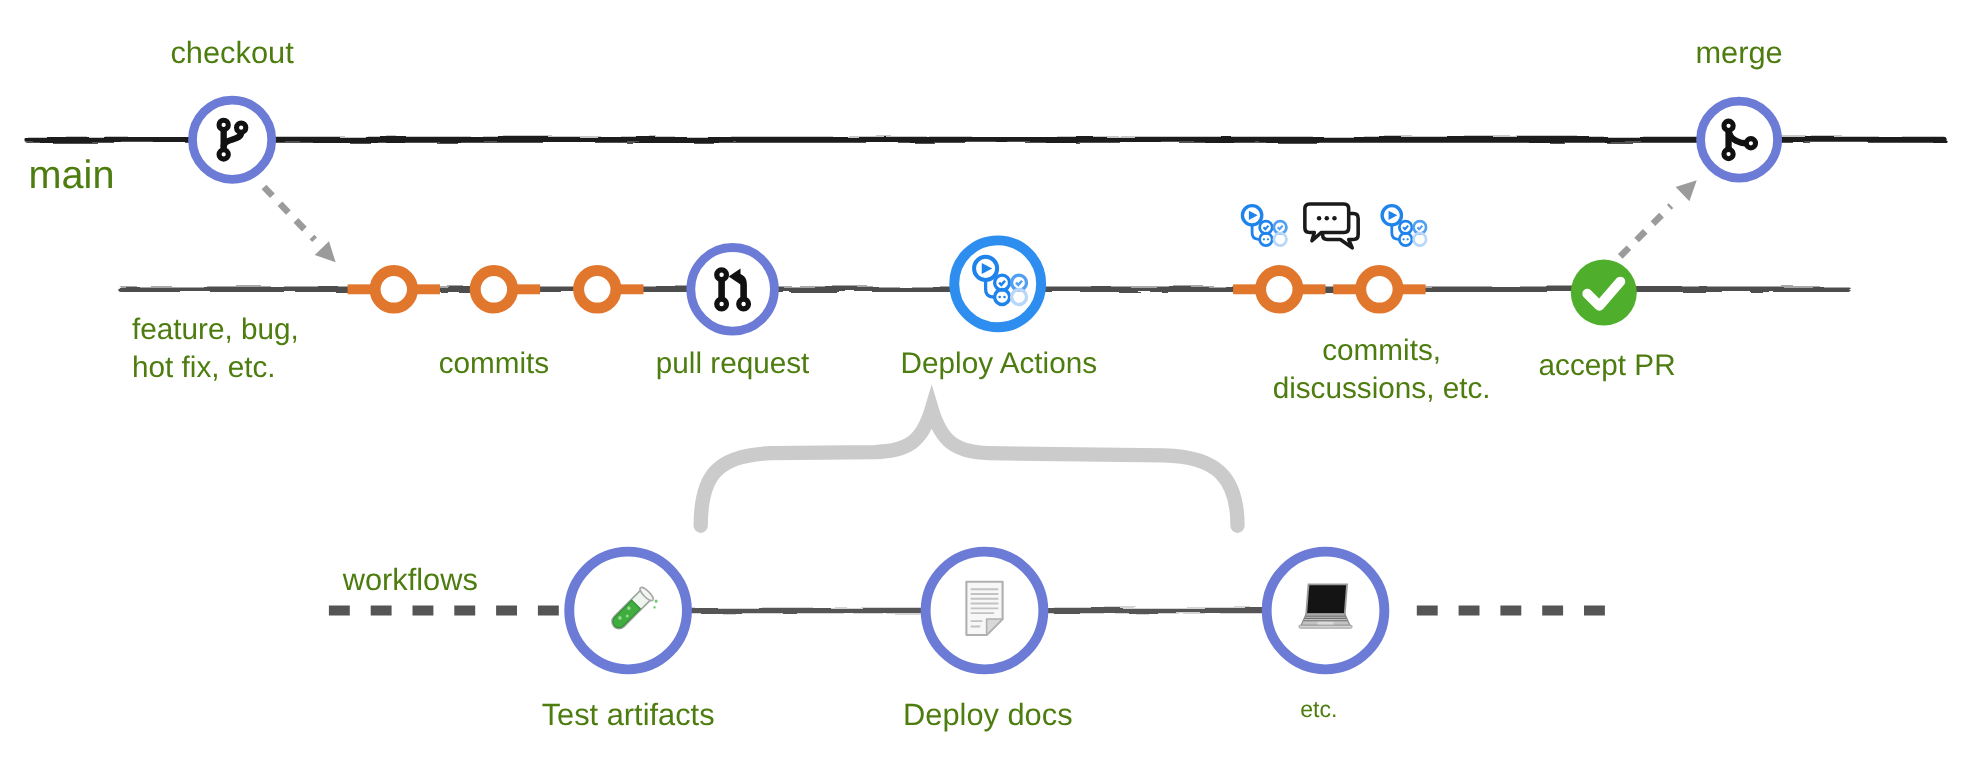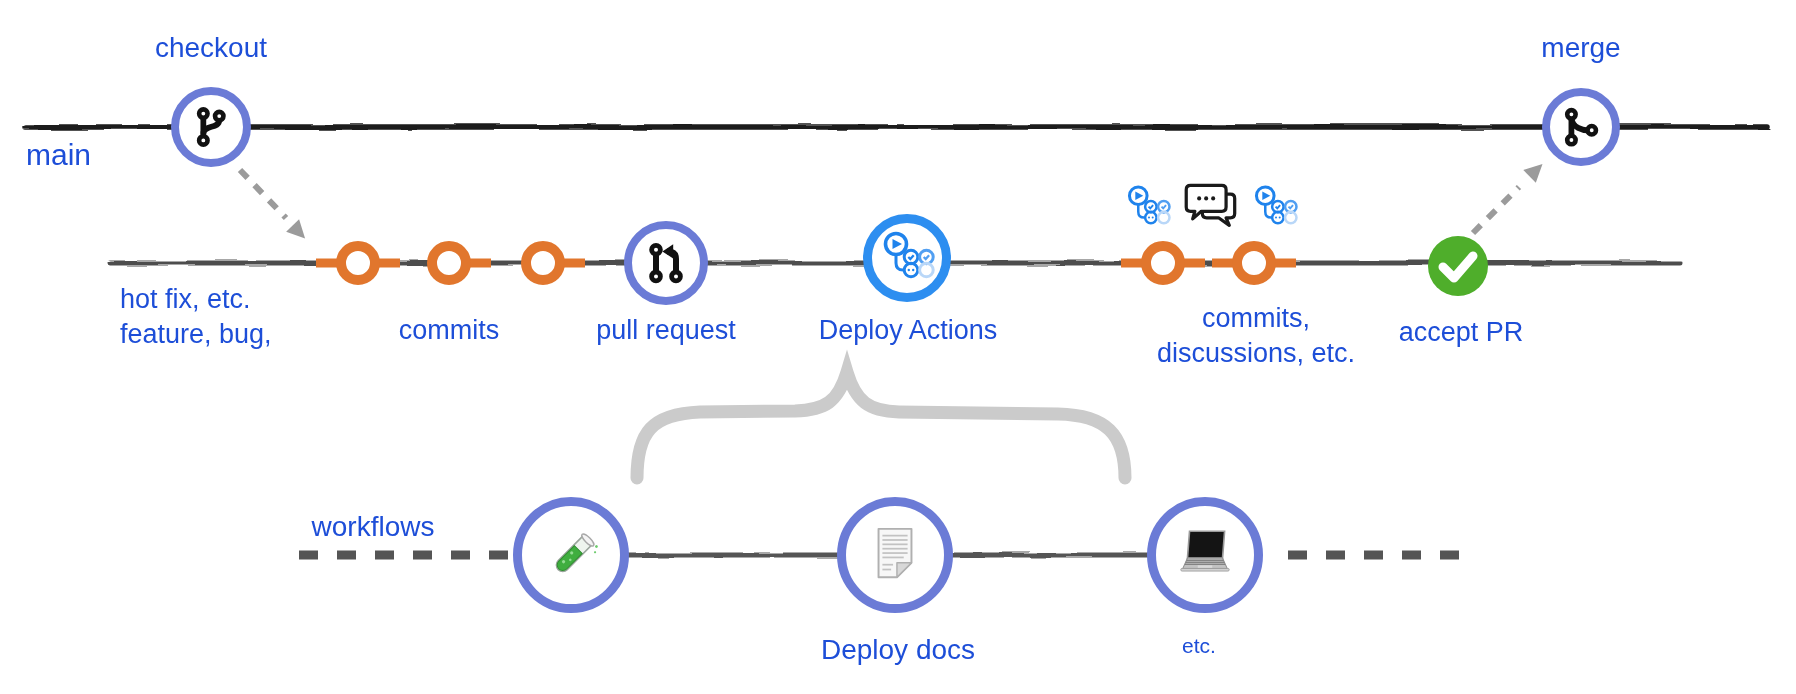--- a/index.html
+++ b/index.html
@@ -8,21 +8,21 @@
     width:1796px;height:694px;
     background:#ffffff;
     overflow:hidden;
     font-family:"Liberation Sans", sans-serif;
     color:#1c1c1c;
   }
   .abs{position:absolute;}
   .label{
     position:absolute;
     font-size:27px;
-    color:#1d4ed8;
+    color:#4d7c0f;
     white-space:nowrap;
   }
   .label.centered{transform:translateX(-50%);text-align:center;}
   .node{
     position:absolute;
     box-sizing:border-box;
     border-radius:50%;
     background:#ffffff;
     display:flex;align-items:center;justify-content:center;
   }
@@ -108,21 +108,21 @@
     </g>
 
     <g>
       <line x1="1473" y1="233" x2="1519" y2="187" stroke="#9b9b9b" stroke-width="6" stroke-dasharray="11 10"></line>
       <path d="M-2 -9 L16 0 L-2 9 Z" fill="#9b9b9b" transform="translate(1531,175) rotate(-44)"></path>
     </g>
   </svg>
 
   <div class="label centered" style="left:211px;top:32px;font-size:28px">checkout</div>
   <div class="label centered" style="left:1581px;top:32px;font-size:28px">merge</div>
-  <div class="label" style="left:26px;top:138px;font-size:30px">main</div>
+  <div class="label" style="left:26px;top:138px;font-size:36px">main</div>
 
   <div class="node purple" style="left:171px;top:87px;width:80px;height:80px">
     <svg width="46" height="46" viewBox="0 0 24 24">
       <path d="M8 7 L8 17" stroke="#111" stroke-width="3" stroke-linecap="round" fill="none"></path>
       <path d="M16.3 8.5 C16.3 13 8 10.8 8 15.5" stroke="#111" stroke-width="3" fill="none"></path>
       <circle cx="8" cy="5" r="2.2" fill="#fff" stroke="#111" stroke-width="2.4"></circle>
       <circle cx="8" cy="19" r="2.2" fill="#fff" stroke="#111" stroke-width="2.4"></circle>
       <circle cx="16.3" cy="6.3" r="2.2" fill="#fff" stroke="#111" stroke-width="2.4"></circle>
     </svg>
   </div>
@@ -131,22 +131,22 @@
     <svg width="46" height="46" viewBox="0 0 24 24">
       <path d="M7 7.5 L7 17" stroke="#111" stroke-width="3" stroke-linecap="round" fill="none"></path>
       <path d="M7 7.5 C7.5 12.5 13 13.7 15.5 13.7" stroke="#111" stroke-width="3" fill="none"></path>
       <circle cx="7" cy="5.4" r="2.2" fill="#fff" stroke="#111" stroke-width="2.4"></circle>
       <circle cx="7" cy="18.8" r="2.2" fill="#fff" stroke="#111" stroke-width="2.4"></circle>
       <circle cx="17.6" cy="13.7" r="2.2" fill="#fff" stroke="#111" stroke-width="2.4"></circle>
     </svg>
   </div>
 
   <div class="label two-line" style="left:120px;top:282px">
+    <div>feature, bug,</div>
     <div>hot fix, etc.</div>
-    <div>feature, bug,</div>
   </div>
 
   <div class="commit-ring" style="left:336px;top:241px"></div>
   <div class="commit-ring" style="left:427px;top:241px"></div>
   <div class="commit-ring" style="left:521px;top:241px"></div>
   <div class="label centered" style="left:449px;top:315px">commits</div>
 
   <div class="node purple" style="left:624px;top:221px;width:84px;height:84px">
     <svg width="48" height="48" viewBox="0 0 24 24">
       <path d="M7 7.5 L7 16.5" stroke="#111" stroke-width="3" stroke-linecap="round" fill="none"></path>
@@ -203,20 +203,21 @@
         <path d="M27.8 23 L27.8 45 A5.5 5.5 0 0 0 38.8 45 L38.8 23 Z" fill="#3fae3f" stroke="#2c8c2c" stroke-width="1"></path>
         <circle cx="31" cy="30" r="1.6" fill="#93db93"></circle>
         <circle cx="35" cy="36" r="1.3" fill="#93db93"></circle>
         <circle cx="31.5" cy="42" r="1.6" fill="#93db93"></circle>
         <ellipse cx="33.3" cy="9.5" rx="8" ry="2.8" fill="#f4f4f4" stroke="#a8a8a8" stroke-width="1.4"></ellipse>
         <circle cx="44" cy="8" r="1.4" fill="#6ecb6e"></circle>
         <circle cx="47" cy="13" r="1.1" fill="#6ecb6e"></circle>
       </g>
     </svg>
   </div>
+  <div class="label centered" style="left:571px;top:634px;font-size:28px">Test artifacts</div>
 
   <div class="wf-node" style="left:837px;top:497px">
     <svg width="62" height="62" viewBox="0 0 64 64">
       <path d="M15 5 L49 5 L49 40 L34 55 L15 55 Z" fill="#f7f7f7" stroke="#b0b0b0" stroke-width="2" stroke-linejoin="round"></path>
       <path d="M49 40 L34 40 L34 55 Z" fill="#d8d8d8" stroke="#b0b0b0" stroke-width="1.5" stroke-linejoin="round"></path>
       <g stroke="#c2c2c2" stroke-width="1.8">
         <line x1="19" y1="12" x2="45" y2="12"></line>
           <line x1="19" y1="16.5" x2="45" y2="16.5"></line>
         <line x1="19" y1="21" x2="45" y2="21"></line>
           <line x1="19" y1="25.5" x2="45" y2="25.5"></line>

